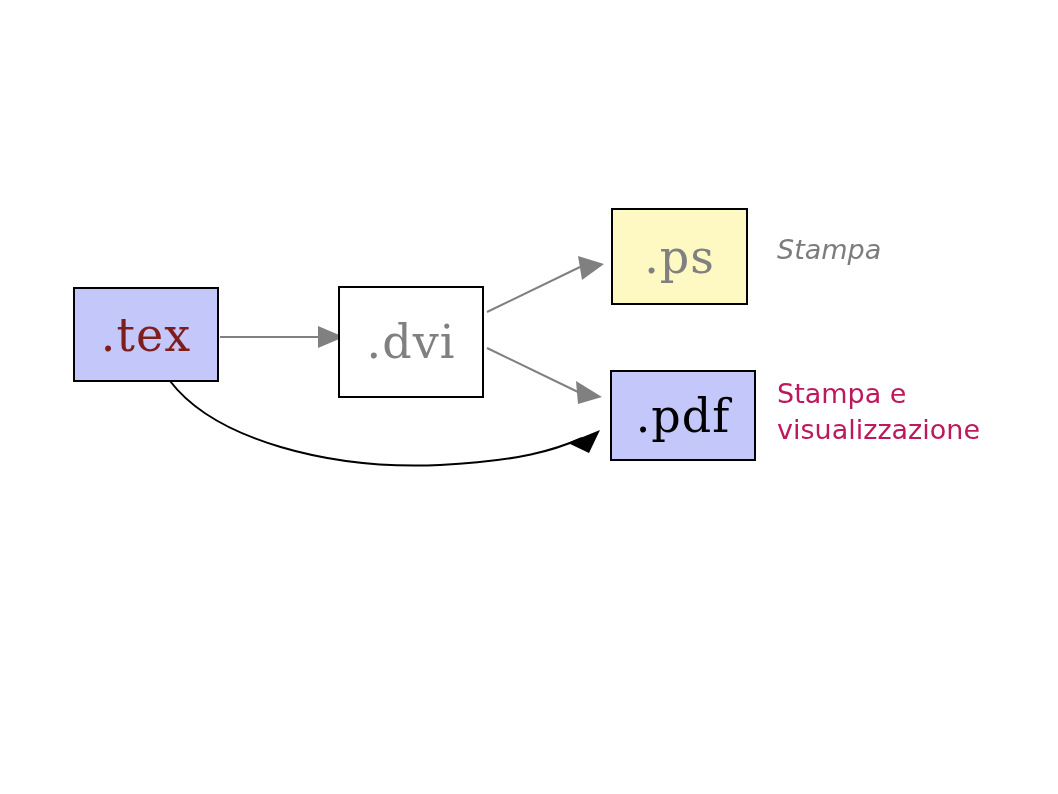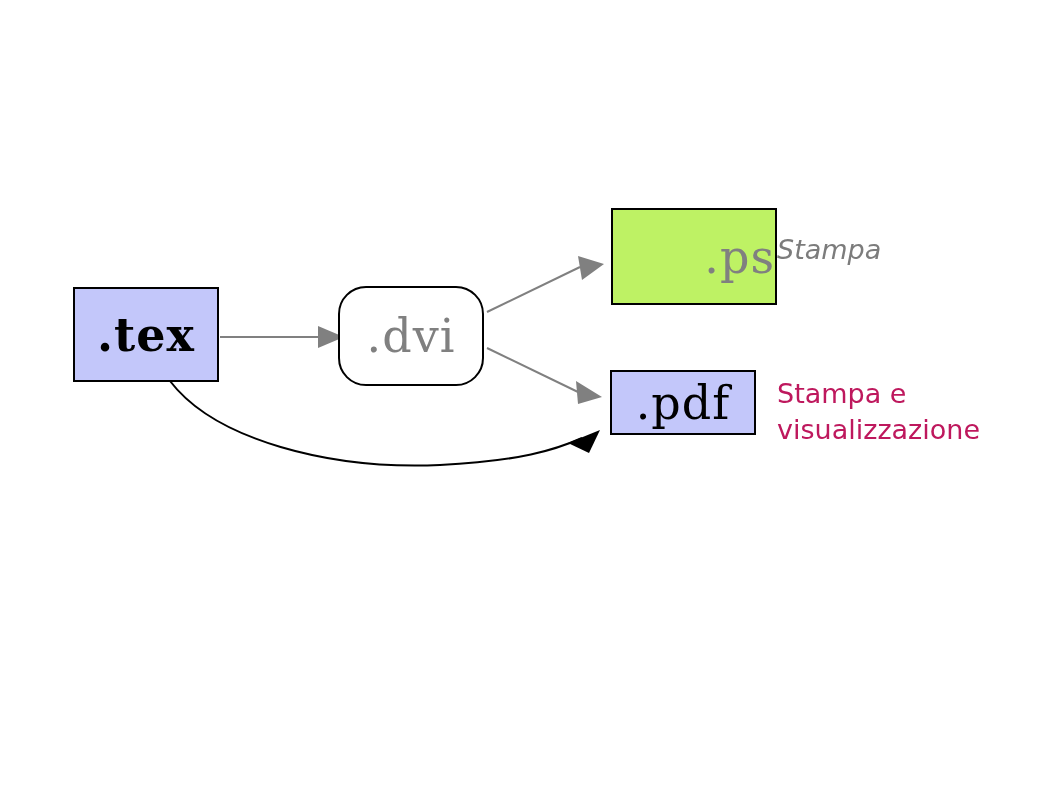--- a/index.html
+++ b/index.html
@@ -37,47 +37,45 @@
     white-space: nowrap;
     user-select: none;
   }
   #box-tex {
     left: 73px;
     top: 287px;
     width: 146px;
     height: 95px;
     background: #c3c7fa;
   }
-  #box-tex .node-label { color: #000000; font-weight: bold; }
+  #box-tex .node-label { color: #7f1d1d; }
 
   #box-dvi {
     left: 338px;
     top: 286px;
     width: 146px;
-    height: 100px;
+    height: 112px;
     background: #ffffff;
-    border-radius: 28px;
   }
   #box-dvi .node-label { color: #808080; }
 
   #box-ps {
     left: 611px;
     top: 208px;
-    width: 166px;
+    width: 137px;
     height: 97px;
-    background: #bef264;
-    justify-content: flex-end;
+    background: #fef9c3;
   }
   #box-ps .node-label { color: #808080; }
 
   #box-pdf {
     left: 610px;
     top: 370px;
     width: 146px;
-    height: 65px;
+    height: 91px;
     background: #c3c7fa;
   }
   #box-pdf .node-label { color: #000000; }
 
   .annotation {
     position: absolute;
     font-family: "DejaVu Sans", "Liberation Sans", sans-serif;
     font-size: 27px;
     line-height: 1.33;
     white-space: pre-line;

